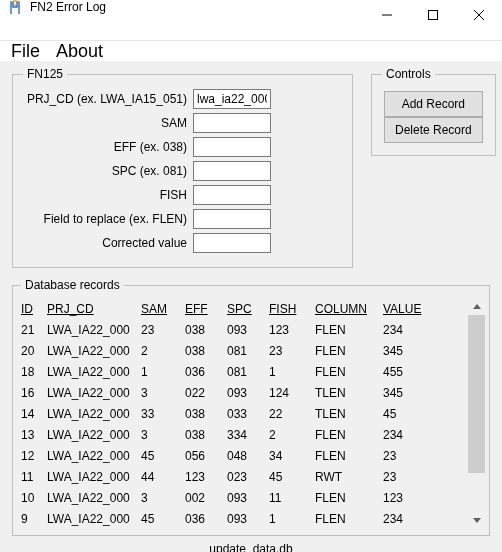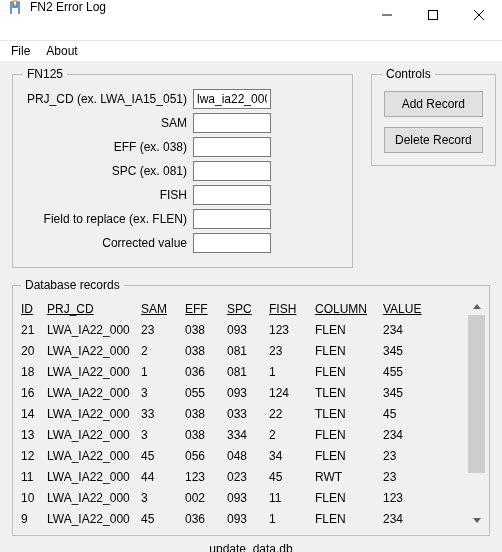--- a/index.html
+++ b/index.html
@@ -37,21 +37,21 @@
     height: 20px;
     background:#fff;
     display:flex;
     align-items:center;
     padding: 0 4px;
     border-bottom: 0;
     gap: 2px;
   }
   .menuitem {
     padding: 1px 7px;
-    font-size:12px;
+    font-size:18px;
   }
   .client {
     padding: 6px 12px 4px 12px;
     background:#f0f0f0;
   }
   fieldset {
     border: 1px solid #bfbfbf;
     border-radius: 0;
     margin: 0;
     padding: 8px 10px 10px 10px;
@@ -89,21 +89,20 @@
     font-family: inherit;
     font-size:12px;
     padding: 1px 3px;
   }
   .controls {
     flex: 0 0 auto;
   }
   .controls-inner {
     display:flex;
     flex-direction:column;
-    gap: 10px;
     padding: 2px 2px;
   }
   button.ctl {
     height: 26px;
     min-width: 84px;
     background: #e1e1e1;
     border: 1px solid #adadad;
     font-family: inherit;
     font-size:12px;
     padding: 2px 10px;
@@ -278,21 +277,21 @@
                 <div>036</div>
                 <div>081</div>
                 <div>1</div>
                 <div>FLEN</div>
                 <div>455</div>
               </div>
               <div class="trow">
                 <div>16</div>
                 <div>LWA_IA22_000</div>
                 <div>3</div>
-                <div>055</div>
+                <div>022</div>
                 <div>093</div>
                 <div>124</div>
                 <div>TLEN</div>
                 <div>345</div>
               </div>
               <div class="trow">
                 <div>14</div>
                 <div>LWA_IA22_000</div>
                 <div>33</div>
                 <div>038</div>

